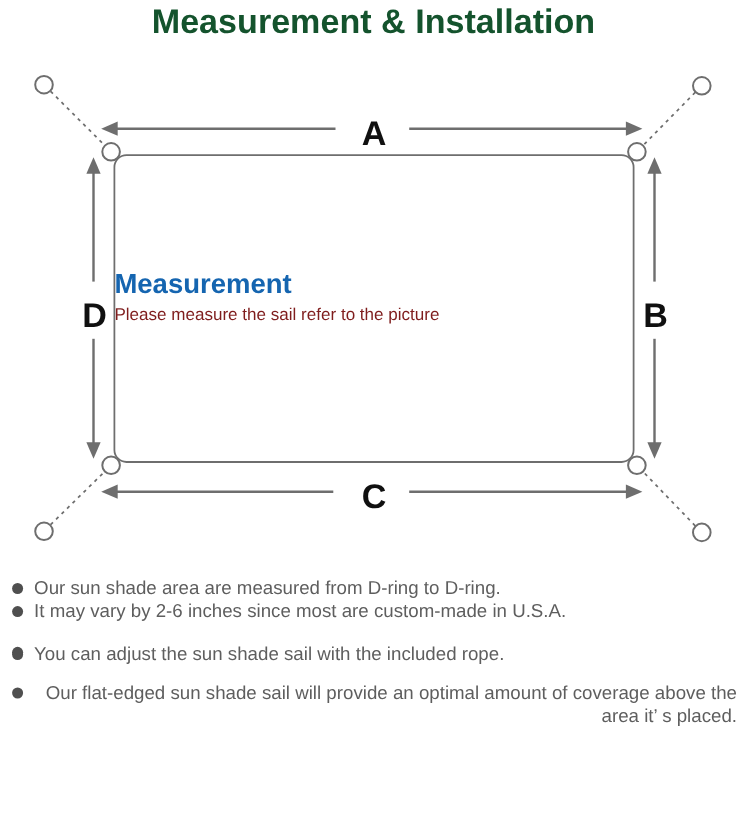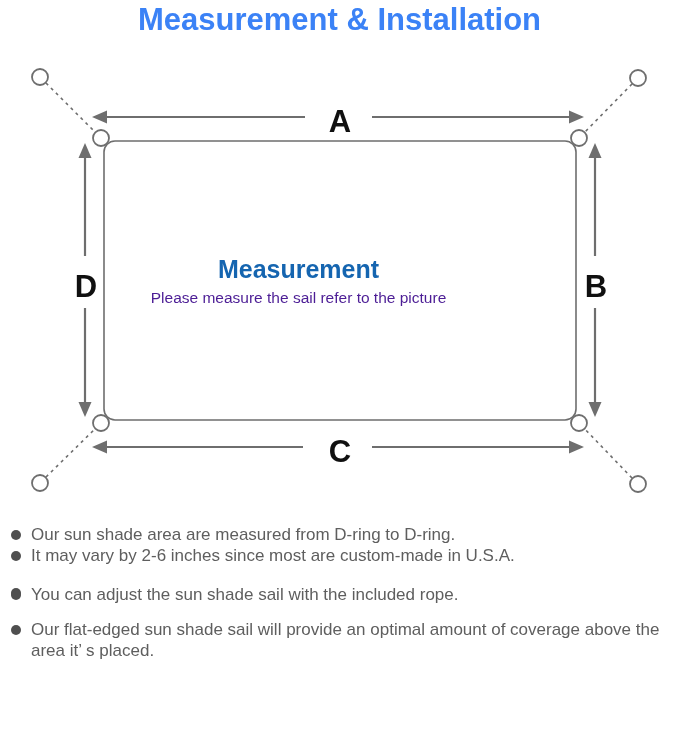--- a/index.html
+++ b/index.html
@@ -11,71 +11,70 @@
     overflow:hidden;
   }
   .page-title{
     position:absolute;
     top:2px;left:0;width:100%;
     margin:0;
     text-align:center;
     font-size:31px;
     font-weight:bold;
     letter-spacing:0px;
-    color:#3b82f6;
+    color:#14532d;
   }
   .diagram-svg{
     position:absolute;
     left:0;top:50px;
     width:679px;height:460px;
   }
   .diagram-letter{
     font-family:"Liberation Sans", sans-serif;
     font-size:31px;
     font-weight:bold;
     fill:#101010;
   }
   .center-text{
     position:absolute;
     left:104px;top:243px;
     width:389px;
-    text-align:center;
+    text-align:left;
     pointer-events:none;
-    margin-top:11px;
   }
   .center-heading{
     font-size:25px;
     font-weight:bold;
     color:#1565b0;
     line-height:1.2;
   }
   .center-subheading{
     margin-top:5px;
     font-size:15.5px;
-    color:#4c1d95;
+    color:#7f1d1d;
     line-height:1.2;
   }
   .notes{
     position:absolute;
     left:10px;top:524px;
     width:660px;
     margin:0;padding:0;
     list-style:none;
   }
   .note-item{
     position:relative;
     padding-left:21px;
     font-size:17px;
     line-height:21px;
     color:#5e5e5e;
   }
   .note-item + .note-item{}
   .note-item.sp-lg{margin-top:16px;}
   .note-item.sp-xl{margin-top:18px;}
-  .note-item.sp-md{margin-top:14px;}
+  .note-item.sp-md{margin-top:14px;text-align:right;}
   .bullet-dot{
     position:absolute;
     left:1px;top:6px;
     width:10px;height:10px;
     border-radius:50%;
     background:#4f4f4f;
   }
 </style>
 </head>
 <body>

